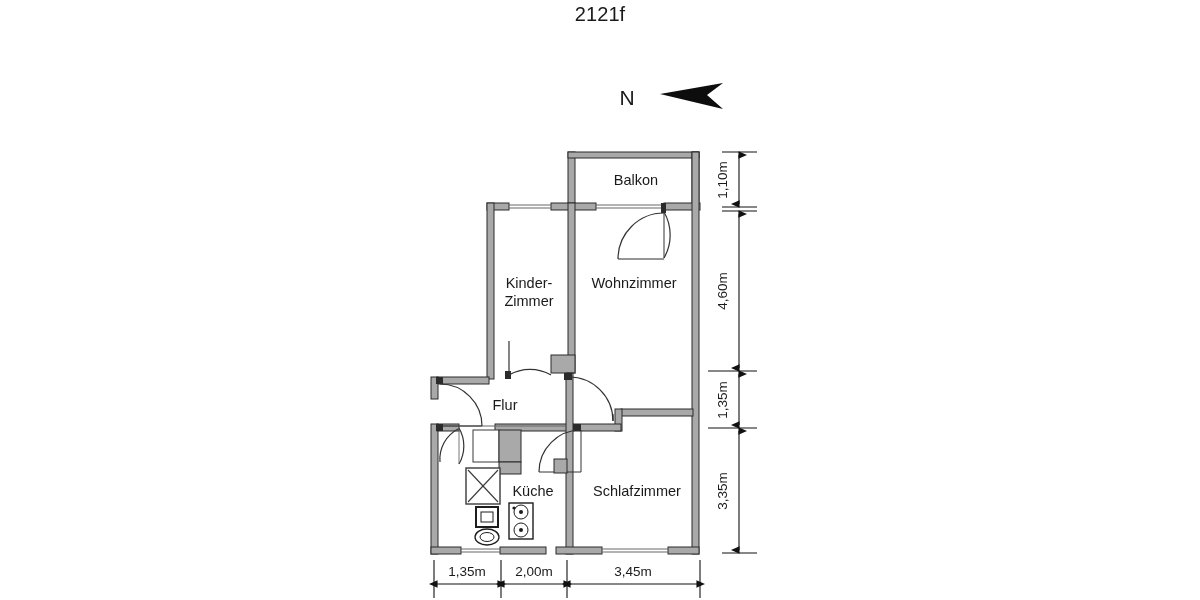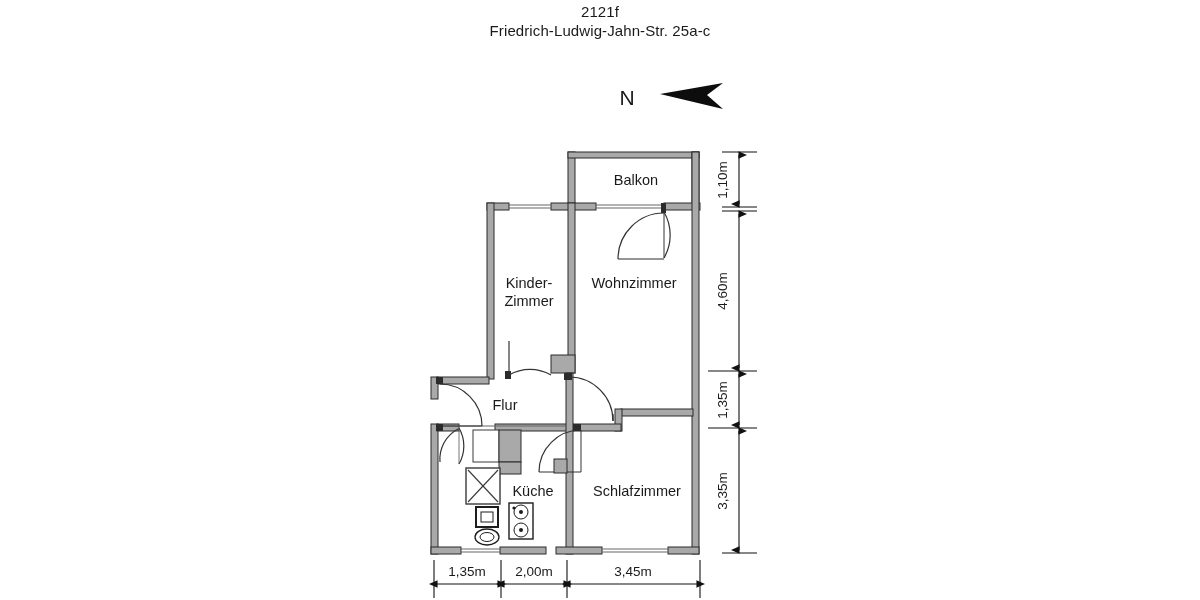--- a/index.html
+++ b/index.html
@@ -24,21 +24,21 @@
   }
   .title-block {
     position: absolute;
     left: 0;
     top: 2px;
     width: 1200px;
     text-align: center;
     line-height: 1.28;
   }
   .title-line {
-    font-size: 15px;
+    font-size: 20px;
     color: #1a1a1a;
     letter-spacing: 0.1px;
   }
   svg.floorplan {
     position: absolute;
     left: 0;
     top: 0;
     width: 1200px;
     height: 600px;
   }
@@ -50,21 +50,20 @@
   .dim-label  { font-size: 13.5px; }
   .compass-label { font-size: 21px; }
 </style>
 </head>
 <body>
 
 <div id="plan-root">
 
   <div class="title-block">
     <div class="title-line">2121f</div>
-    <div class="title-line">Friedrich-Ludwig-Jahn-Str. 25a-c</div>
   </div>
 
   <svg class="floorplan" viewBox="0 0 1200 600">
 
     <g>
       <text class="compass-label" x="627" y="105" text-anchor="middle">N</text>
       <path d="M 723 83 L 660 94 L 723 109 L 707 95 Z" fill="#0d0d0d"></path>
     </g>
 
     <g>

